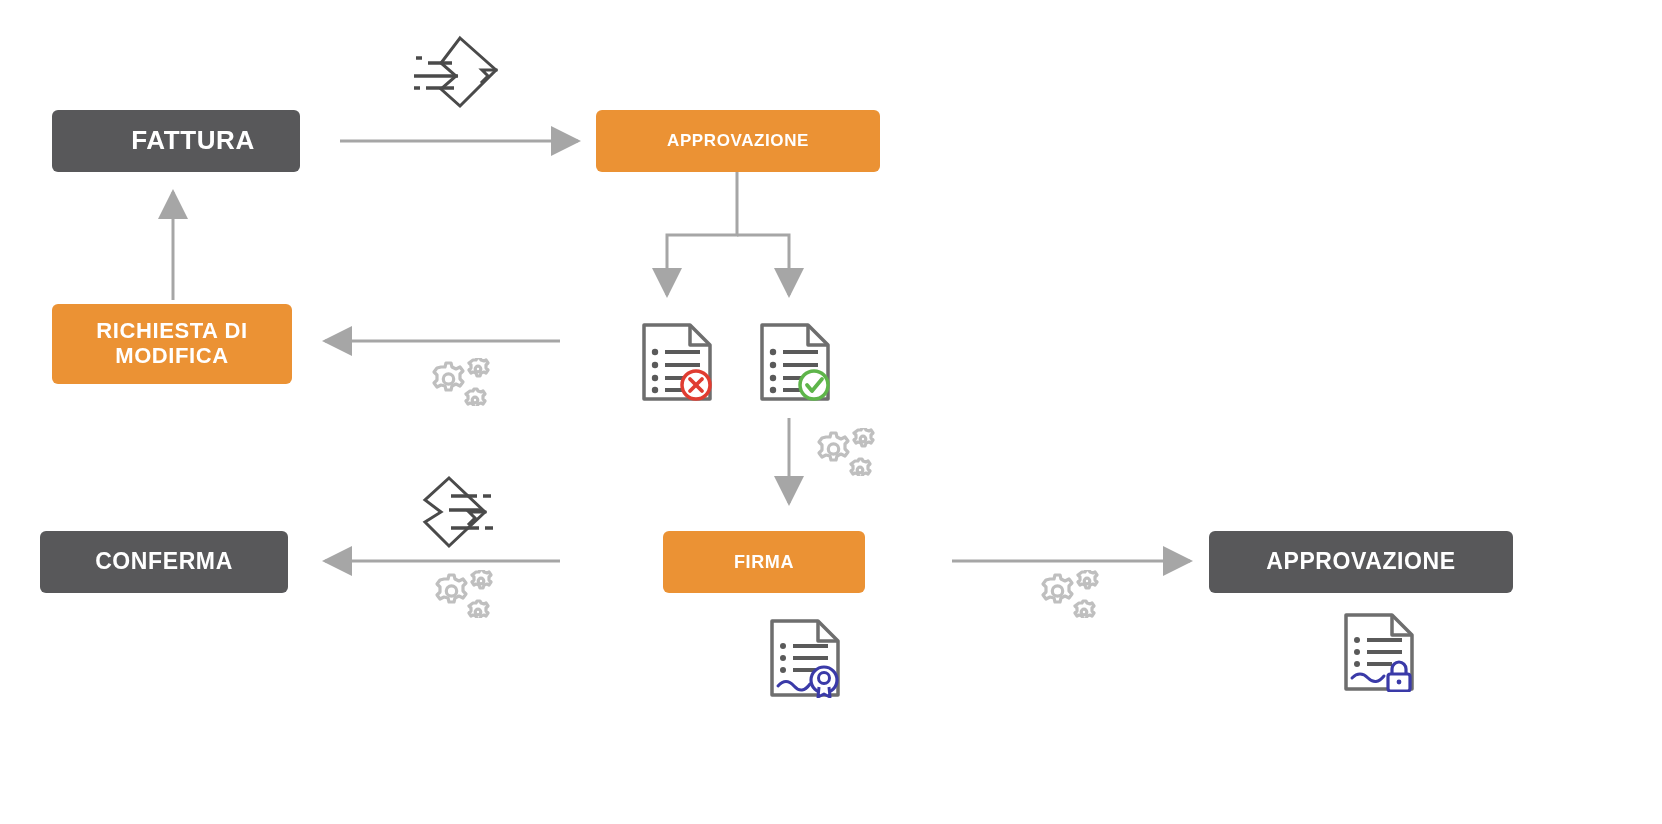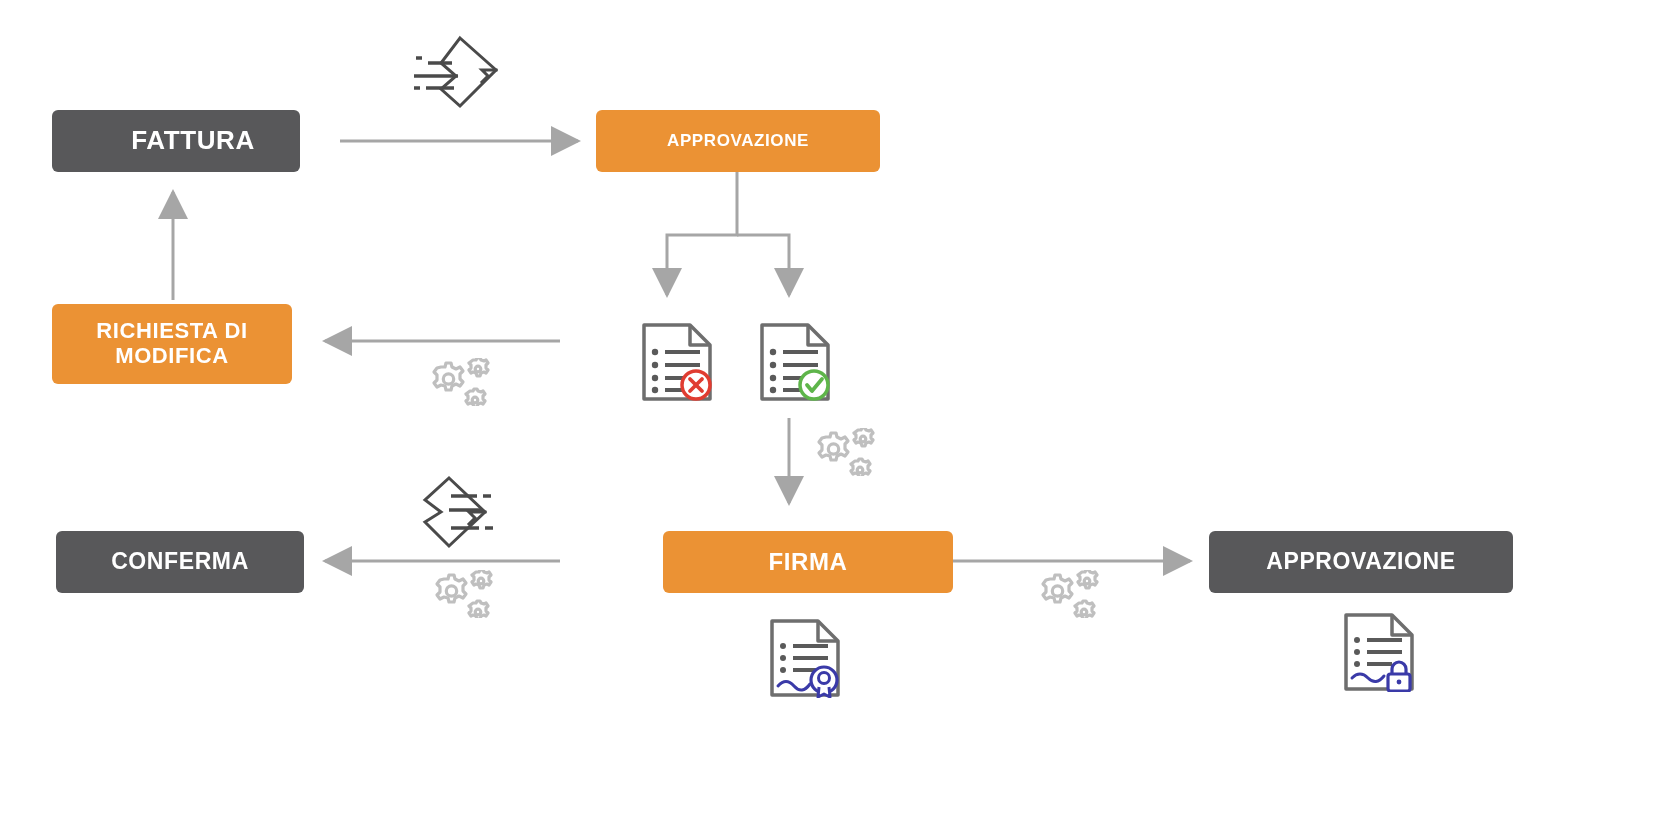--- a/index.html
+++ b/index.html
@@ -65,25 +65,25 @@
   </div>
 
   <div class="node orange" style="left:596px;top:110px;width:284px;height:62px;font-size:17px;">
     <span>APPROVAZIONE</span>
   </div>
 
   <div class="node orange" style="left:52px;top:304px;width:240px;height:80px;font-size:22px;padding:0 0;">
     <span>RICHIESTA DI MODIFICA</span>
   </div>
 
-  <div class="node dark" style="left:56px;top:531px;width:248px;height:62px;font-size:23px;">
+  <div class="node dark" style="left:40px;top:531px;width:248px;height:62px;font-size:23px;">
     <span>CONFERMA</span>
   </div>
 
-  <div class="node orange" style="left:663px;top:531px;width:290px;height:62px;font-size:24px;">
+  <div class="node orange" style="left:663px;top:531px;width:202px;height:62px;font-size:18px;">
     <span>FIRMA</span>
   </div>
 
   <div class="node dark" style="left:1209px;top:531px;width:304px;height:62px;font-size:23px;">
     <span>APPROVAZIONE</span>
   </div>
 
   <div class="iconbox" style="left:408px;top:30px;">
     <svg width="96" height="84" viewBox="0 0 96 84">
       <g fill="none" stroke="#4A4A4A" stroke-width="3" stroke-linecap="square">

